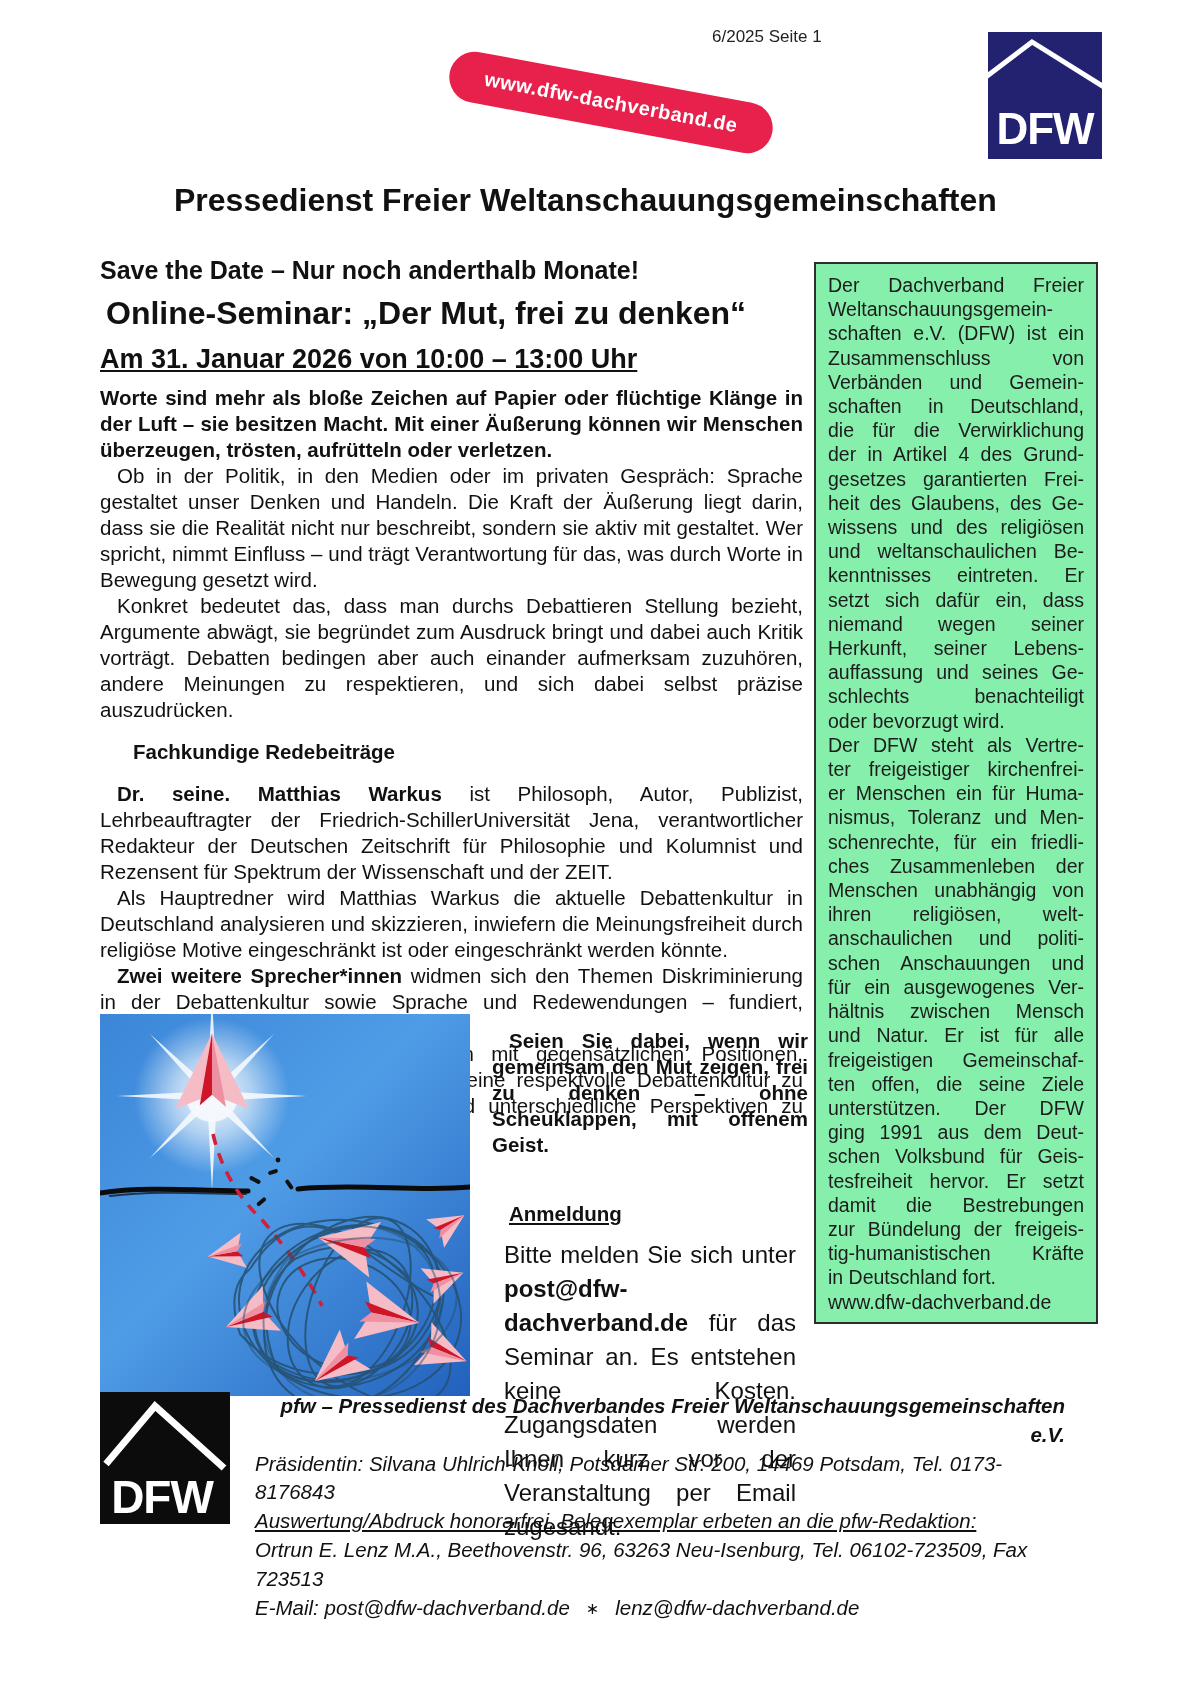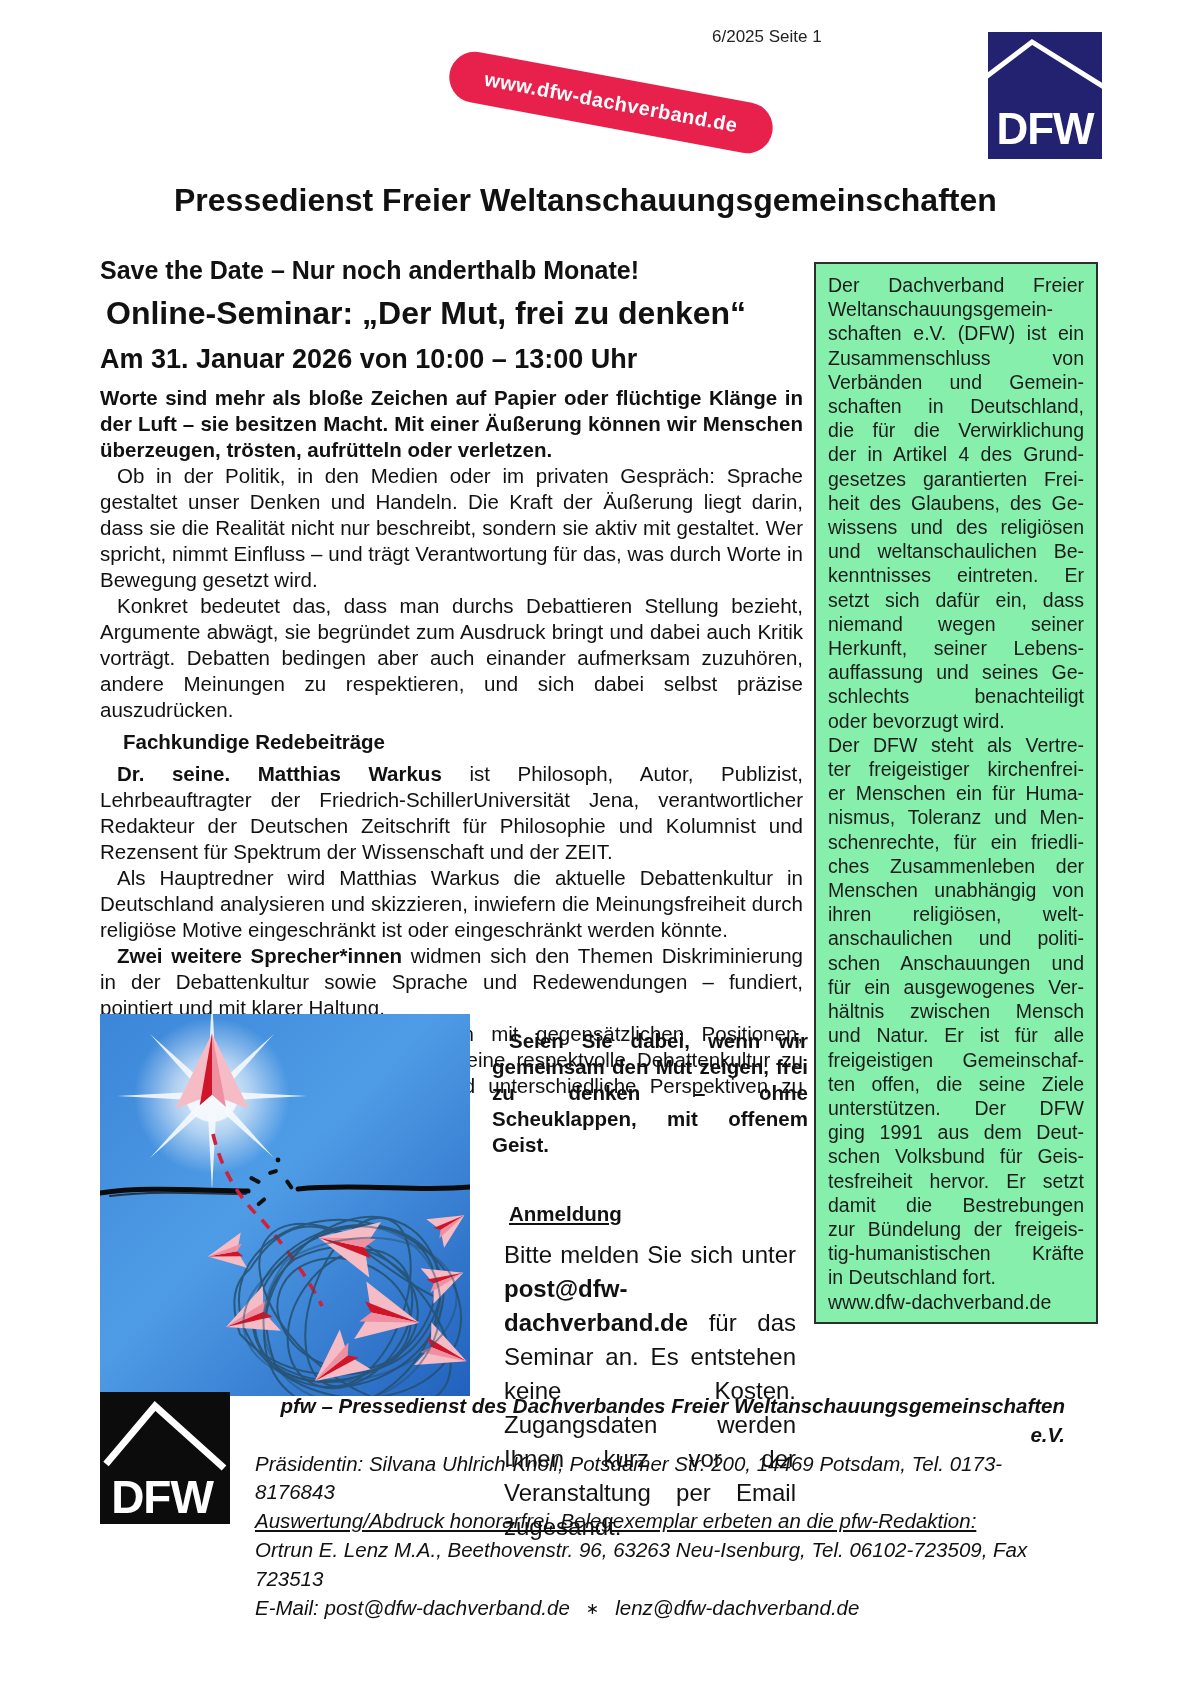--- a/index.html
+++ b/index.html
@@ -14,25 +14,25 @@
   .tagline{position:absolute;left:141px;top:182px;font-size:32px;font-weight:bold;color:#111;white-space:nowrap;margin-left:33px;}
   .banner{position:absolute;left:447px;top:77px;width:328px;height:51px;border-radius:26px;
           background:#e7204c;transform:rotate(10.5deg);display:flex;align-items:center;justify-content:center;}
   .banner span{color:#fff;font-weight:bold;font-size:20px;letter-spacing:.5px;}
   .dfw-top{position:absolute;left:988px;top:32px;width:114px;height:127px;}
 
   
   .main-col{position:absolute;left:100px;top:256px;width:703px;}
   .kicker{font-size:25px;font-weight:bold;margin:0 0 10px 0;}
   .title{font-size:32px;font-weight:bold;margin:0 0 12px 6px;white-space:nowrap;}
-  .datetime{font-size:27px;font-weight:bold;margin:0 0 10px 0;}
+  .datetime{font-size:27px;font-weight:bold;margin:0 0 10px 0;text-decoration:underline;}
   .body-p{font-size:20.5px;line-height:26px;text-align:justify;margin:0;}
   .lead{font-weight:bold;}
   .indent{text-indent:17px;}
-  .subhead{font-weight:bold;font-size:20.5px;line-height:26px;text-indent:17px;margin:6px;}
+  .subhead{font-weight:bold;font-size:20.5px;line-height:26px;text-indent:17px;margin:16px;}
 
   
   .illu{position:absolute;left:100px;top:1014px;width:370px;height:382px;}
   .illu svg{display:block;width:100%;height:100%;}
 
   
   .invite{position:absolute;left:492px;top:1028px;width:316px;}
   .invite .highlight{font-weight:bold;font-size:20.5px;line-height:26px;text-align:justify;text-indent:17px;margin:0 0 44px 0;}
   .anmeldung{font-size:20.5px;font-weight:bold;text-decoration:underline;text-indent:17px;margin:4px 0 4px 0;}
   .invite .reg{font-size:24px;line-height:34px;text-align:justify;margin:12px;}

